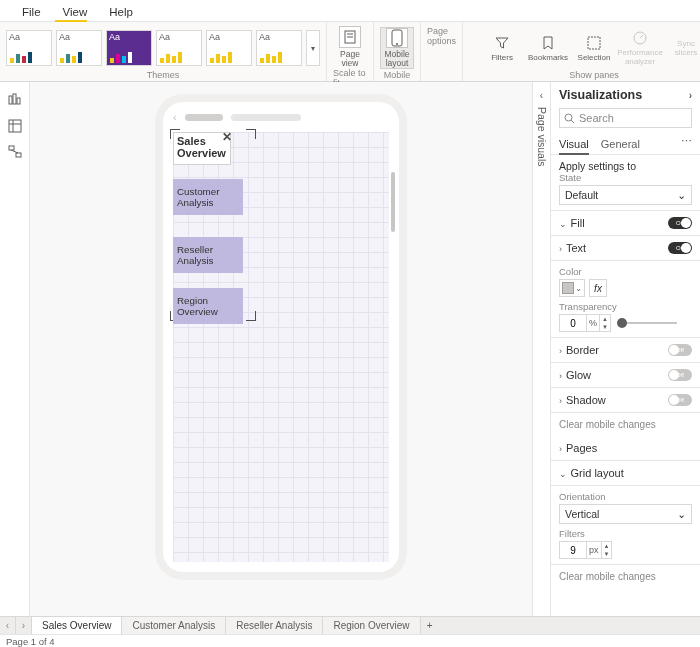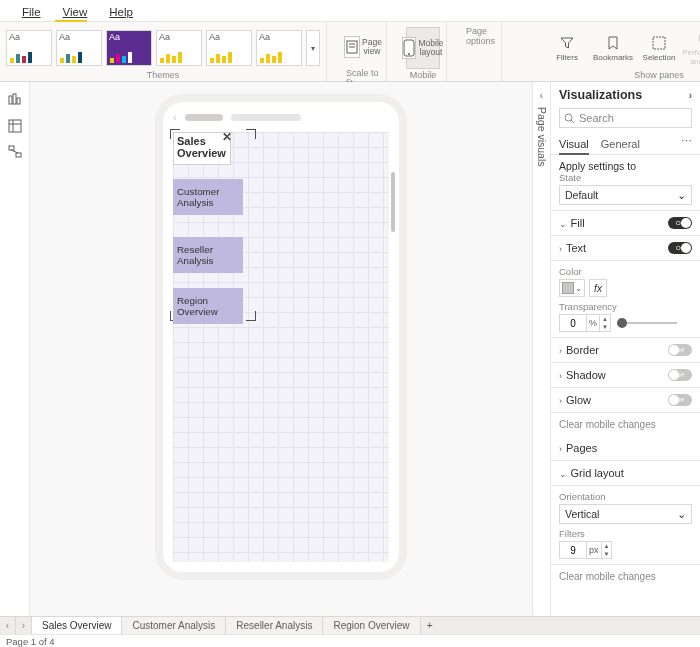--- a/index.html
+++ b/index.html
@@ -10,37 +10,37 @@
     --grey-text: #605e5c;
     --grey-text-light: #8a8886;
     --accent-purple: #7861b0;
     --accent-purple-light: #c0b9df;
     --ribbon-bg: #faf9f8;
   }
   * { box-sizing: border-box; font-family: "Segoe UI", Arial, sans-serif; }
   html,body { margin:0; padding:0; width:700px; height:647px; background:#fff; font-size:11px; color:#323130; overflow:hidden; }
   
   .menu { height:22px; display:flex; align-items:flex-end; gap:14px; padding:0 14px; background:#fff; border-bottom:1px solid var(--border-light); }
-  .menu-item { padding:2px 0 3px 8px; font-size:11.5px; color:#323130; cursor:default; position:relative;text-decoration:underline; }
+  .menu-item { padding:2px 0 3px 8px; font-size:11.5px; color:#323130; cursor:default; position:relative; }
   .menu-item.active::after { content:""; position:absolute; left:0; right:0; bottom:-1px; height:2px; background:#f2c811; }
   
-  .ribbon { height:60px; background:var(--ribbon-bg); border-bottom:1px solid var(--border); display:flex; align-items:stretch;gap:13px; }
+  .ribbon { height:60px; background:var(--ribbon-bg); border-bottom:1px solid var(--border); display:flex; align-items:stretch; }
   .ribbon-group { display:flex; flex-direction:column; align-items:center; border-right:1px solid var(--border-light); padding:4px 6px 1px; }
   .ribbon-group .body { flex:1; display:flex; align-items:center; gap:4px; }
   .ribbon-group .label { font-size:9px; color:var(--grey-text-light); text-align:left; line-height:10px; }
   .themes-row { display:flex; gap:4px; }
   .theme-chip { width:46px; height:36px; border:1px solid var(--border); background:#fff; display:flex; flex-direction:column; }
   .theme-chip .aa { font-size:9px; line-height:10px; color:#605e5c; padding:1px 2px; }
   .theme-chip .bars { flex:1; display:flex; align-items:flex-end; gap:2px; padding:2px 3px; }
   .theme-chip .bars span { width:4px; background:#f2c811; }
   .theme-chip.dark { background:#5c2d91; }
   .theme-chip.dark .aa { color:#fff; }
   .theme-dd { width:14px; height:36px; border:1px solid var(--border); background:#fff; display:flex; flex-direction:column; align-items:center; justify-content:center; gap:2px; }
   .theme-dd::before { content:"▾"; font-size:8px; color:#605e5c; }
-  .small-btn { display:flex; flex-direction:row; align-items:center; justify-content:center; gap:2px; width:34px; height:42px; }
+  .small-btn { display:flex; flex-direction:column; align-items:center; justify-content:center; gap:2px; width:34px; height:42px; }
   .small-btn .icon { width:22px; height:22px; border:1px solid #c8c6c4; background:#fff; display:flex; align-items:center; justify-content:center; }
   .small-btn .sub { font-size:8.5px; color:var(--grey-text); line-height:9px; text-align:center; }
   .small-btn.active { background:#eceae8; border:1px solid #d2d0ce; }
   .checks { display:flex; flex-direction:column; gap:2px; justify-content:center; margin-left:4px; }
   .check { display:flex; align-items:center; gap:4px; font-size:9.5px; color:#605e5c; }
   .check input { width:11px; height:11px; margin:0; }
   .spacer { flex:1; border-right:none; }
   .panebtn { display:flex; flex-direction:column; align-items:center; justify-content:center; gap:2px; width:42px; }
   .panebtn svg { stroke:#605e5c; }
   .panebtn .sub { font-size:8px; color:var(--grey-text); line-height:9px; text-align:center; }
@@ -379,25 +379,25 @@
         </div>
         <div class="slider"></div>
       </div>
     </div>
 
     <div class="sect-row">
       <span><span class="chev">›</span><span>Border</span></span>
       <div class="toggle off">Off</div>
     </div>
     <div class="sect-row">
+      <span><span class="chev">›</span><span>Glow</span></span>
+      <div class="toggle off">Off</div>
+    </div>
+    <div class="sect-row">
       <span><span class="chev">›</span><span>Shadow</span></span>
-      <div class="toggle off">Off</div>
-    </div>
-    <div class="sect-row">
-      <span><span class="chev">›</span><span>Glow</span></span>
       <div class="toggle off">Off</div>
     </div>
     <div class="link">Clear mobile changes</div>
 
     <div class="sect-row">
       <span><span class="chev">›</span><span>Pages</span></span>
         <span></span>
     </div>
     <div class="sect-row">
       <span><span class="chev">⌄</span><span>Grid layout</span></span>

